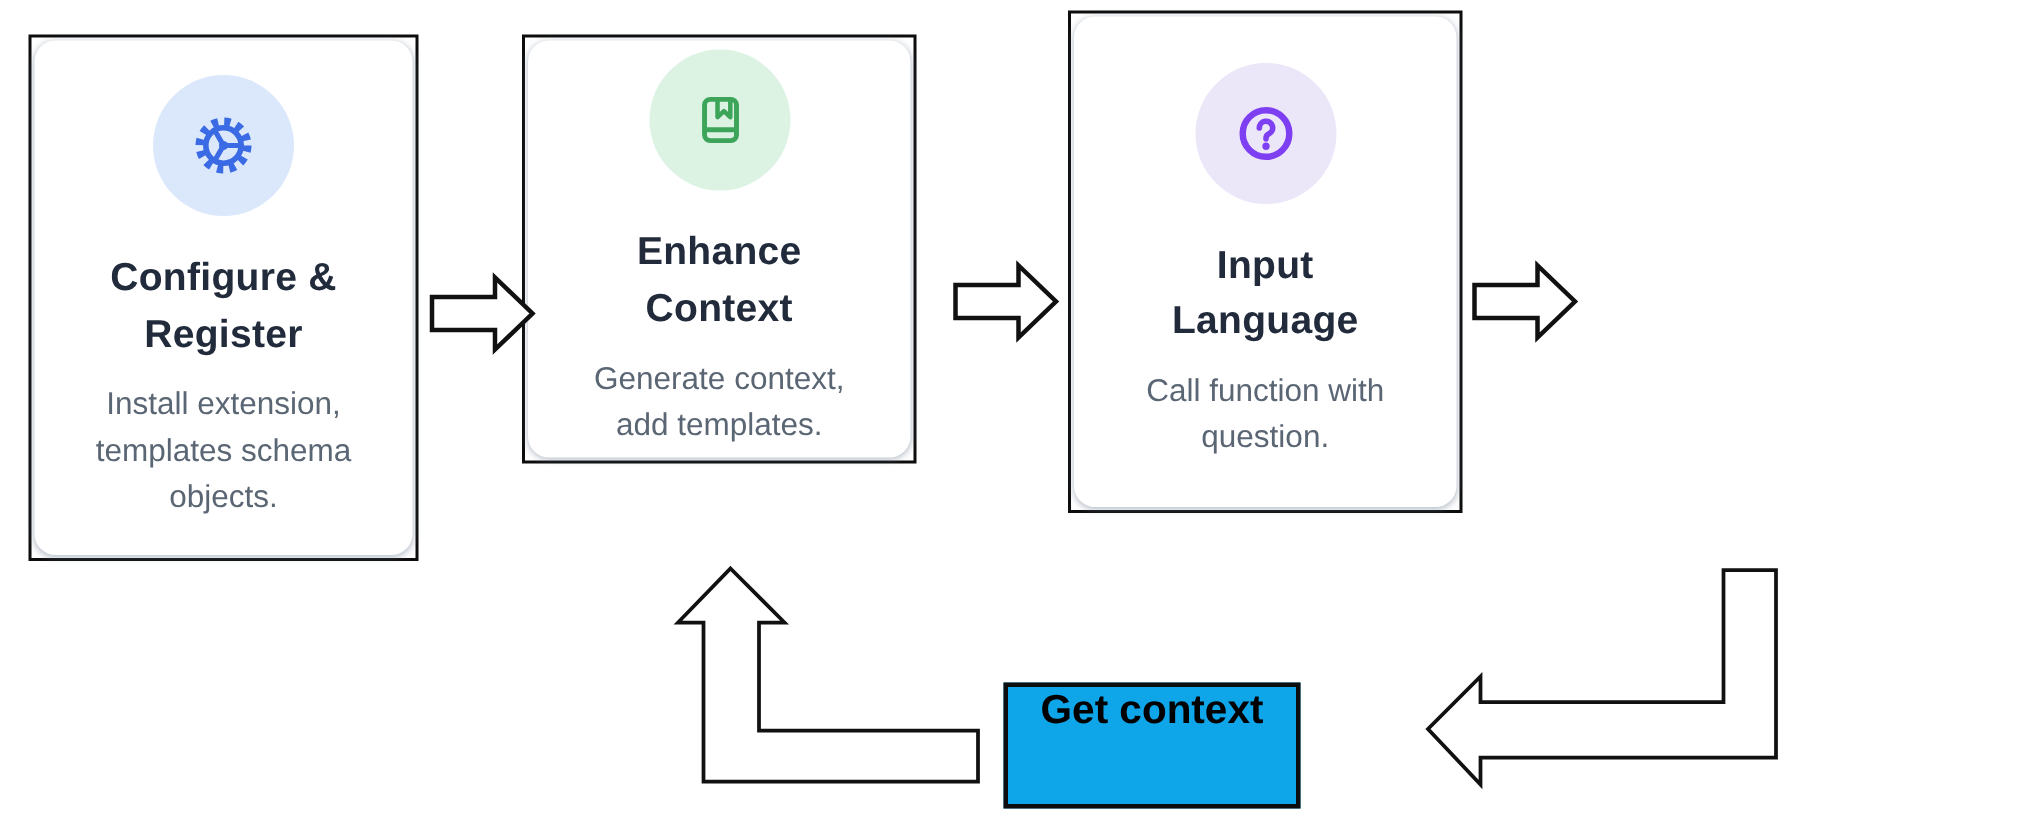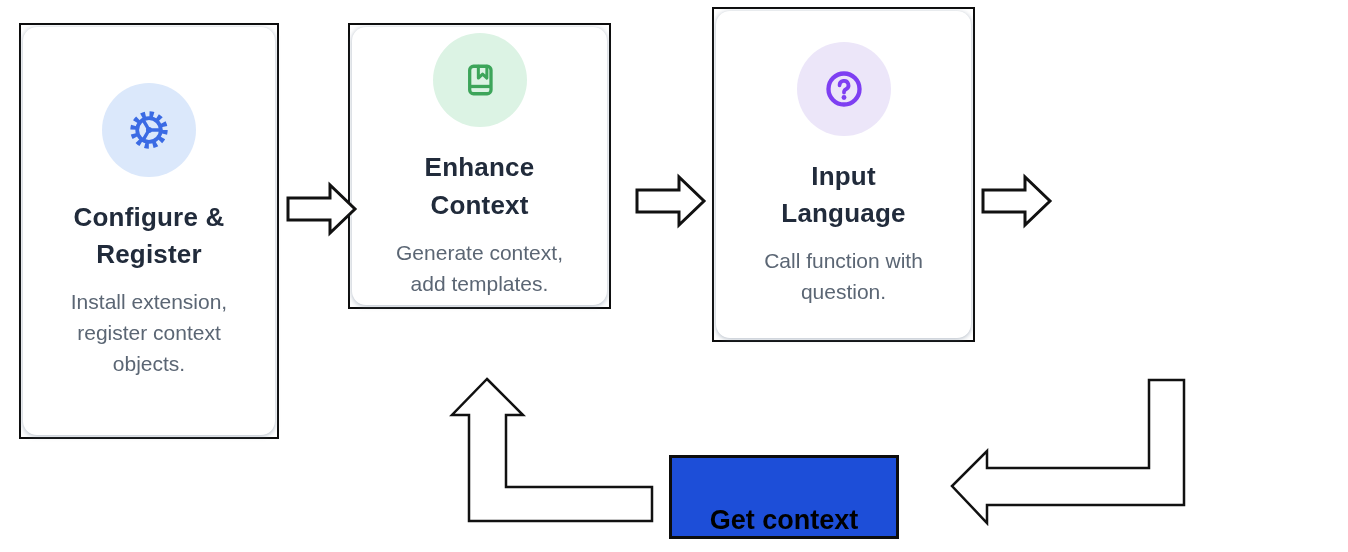--- a/index.html
+++ b/index.html
@@ -57,29 +57,29 @@
     white-space:pre-line;
   }
   .arrows-overlay{
     position:absolute;left:0;top:0;width:1348px;height:552px;
     pointer-events:none;
   }
   .block-arrow{fill:#fff;stroke:#111;stroke-width:3;stroke-linejoin:miter;}
   .elbow-arrow{fill:#fff;stroke:#111;stroke-width:2.5;stroke-linejoin:miter;}
   .loop-label-box{
     position:absolute;
-    left:669px;top:455px;width:230px;height:84px;
+    left:669px;top:455px;width:198px;height:84px;
     box-sizing:border-box;
     border:3px solid #0d0d0d;
-    background:#1d4ed8;
-    display:flex;align-items:flex-end;justify-content:center;
+    background:#0ea5e9;
+    display:flex;align-items:flex-start;justify-content:center;
     font-size:27px;font-weight:700;color:#000;
   }
   
-  .card-1{left:19px;top:23px;width:260px;height:416px;}
+  .card-1{left:19px;top:23px;width:260px;height:351px;}
   .card-2{left:348px;top:23px;width:263px;height:286px;}
   .card-3{left:712px;top:7px;width:263px;height:335px;}
   .card-4{left:1059px;top:23px;width:264px;height:336px;}
 </style>
 </head>
 <body>
 
 <div class="canvas" style="--title-color: #212b3b; --desc-color: #5b6674;">
 
   <div class="card-frame card-1">
@@ -88,21 +88,21 @@
         <svg width="46" height="46" viewBox="0 0 32 32">
           <circle cx="16" cy="16" r="10.5" fill="none" stroke="currentColor" stroke-width="5" stroke-dasharray="2.75 2.75"></circle>
           <circle cx="16" cy="16" r="8.2" fill="none" stroke="currentColor" stroke-width="2.6"></circle>
           <circle cx="16" cy="16" r="2.1" fill="currentColor"></circle>
           <path d="M16 16 L24.2 16 M16 16 L11.9 23.1 M16 16 L11.9 8.9" fill="none" stroke="currentColor" stroke-width="2.4" stroke-linecap="round"></path>
         </svg>
       </div>
       <div class="card-title">Configure &amp;
 Register</div>
       <div class="card-desc">Install extension,
-register context
+templates schema
 objects.</div>
     </div>
   </div>
 
   <div class="card-frame card-2">
     <div class="card-inner">
       <div class="icon-circle" style="--icon-bg: #dcf3e4; --icon-color: #3da55a;">
         <svg width="44" height="44" viewBox="0 0 32 32">
           <rect x="8.5" y="6" width="15.5" height="20" rx="2.8" fill="none" stroke="currentColor" stroke-width="2.4"></rect>
           <path d="M8.5 20.7 H24" fill="none" stroke="currentColor" stroke-width="2.4"></path>

